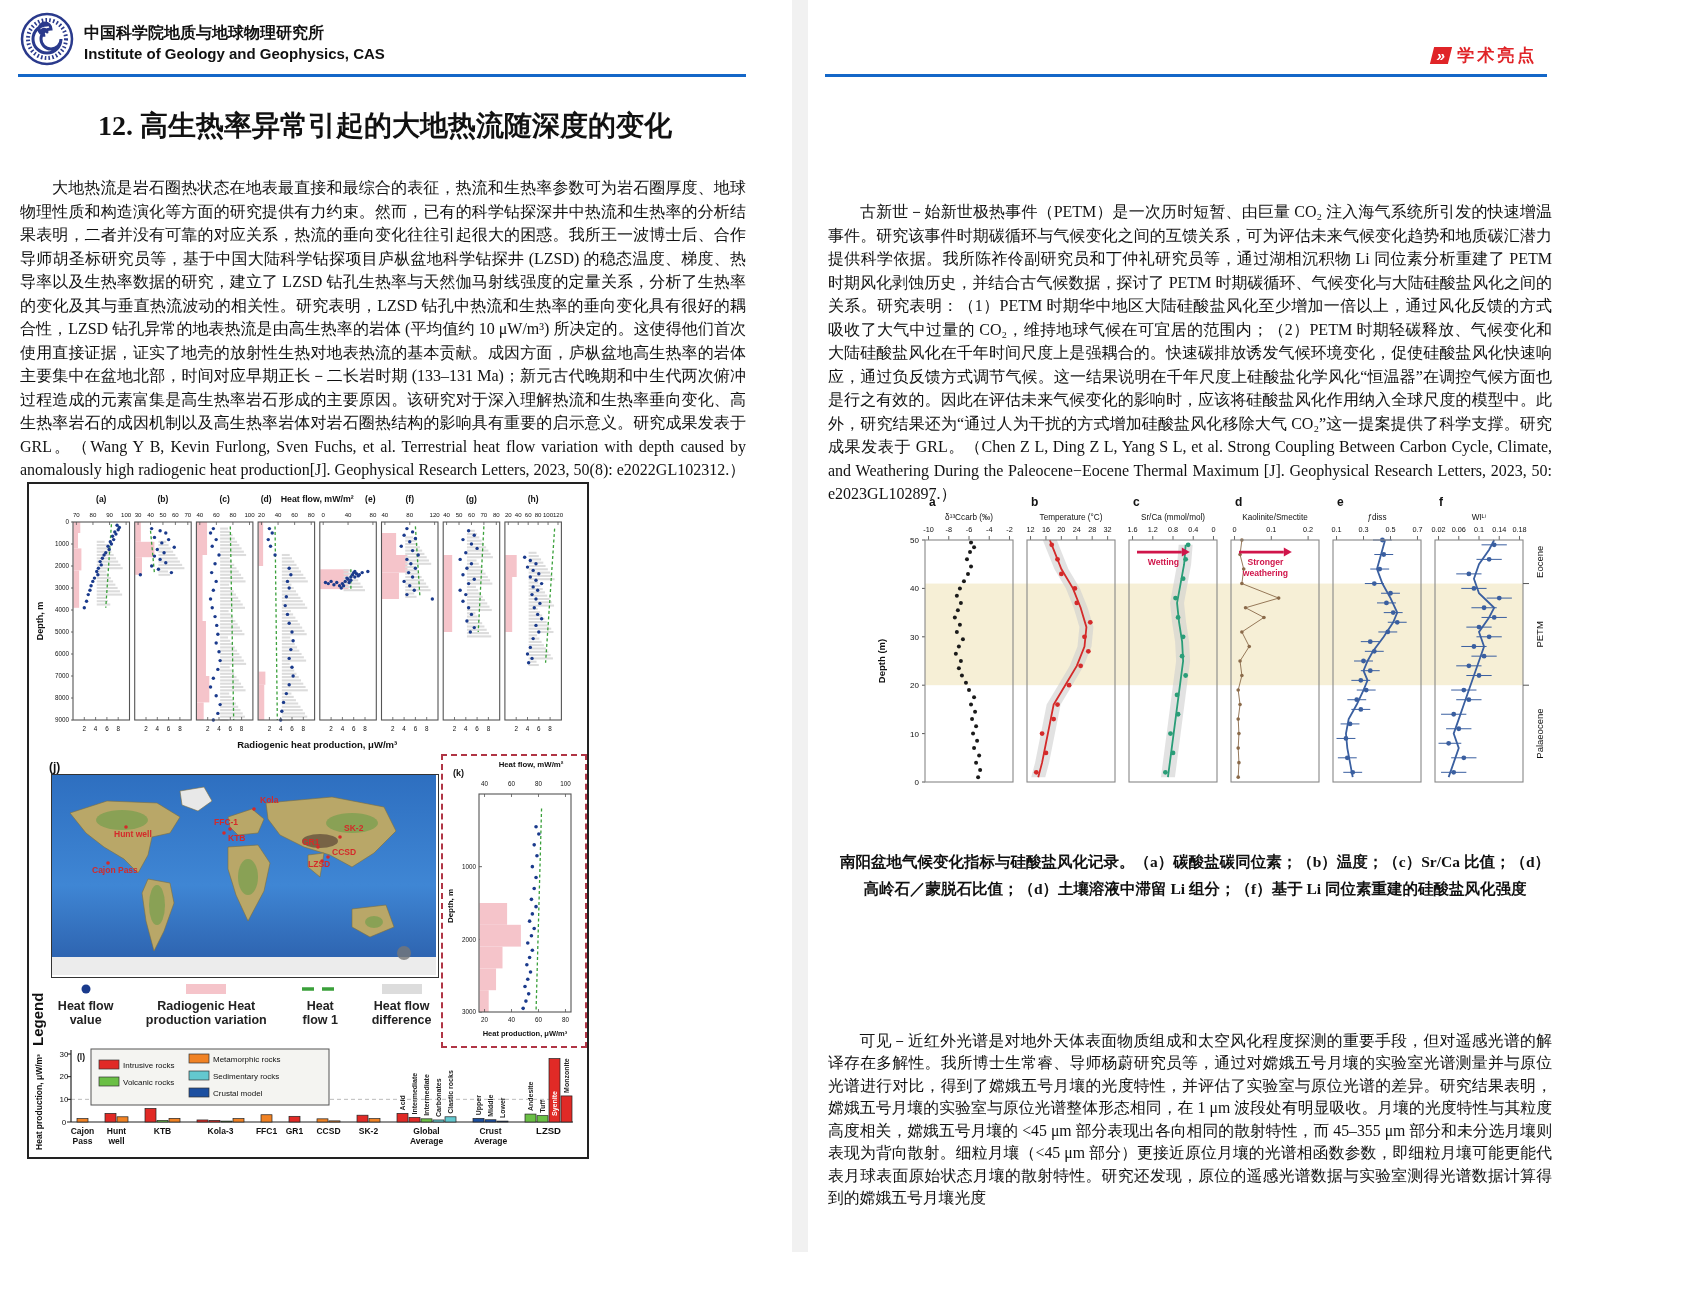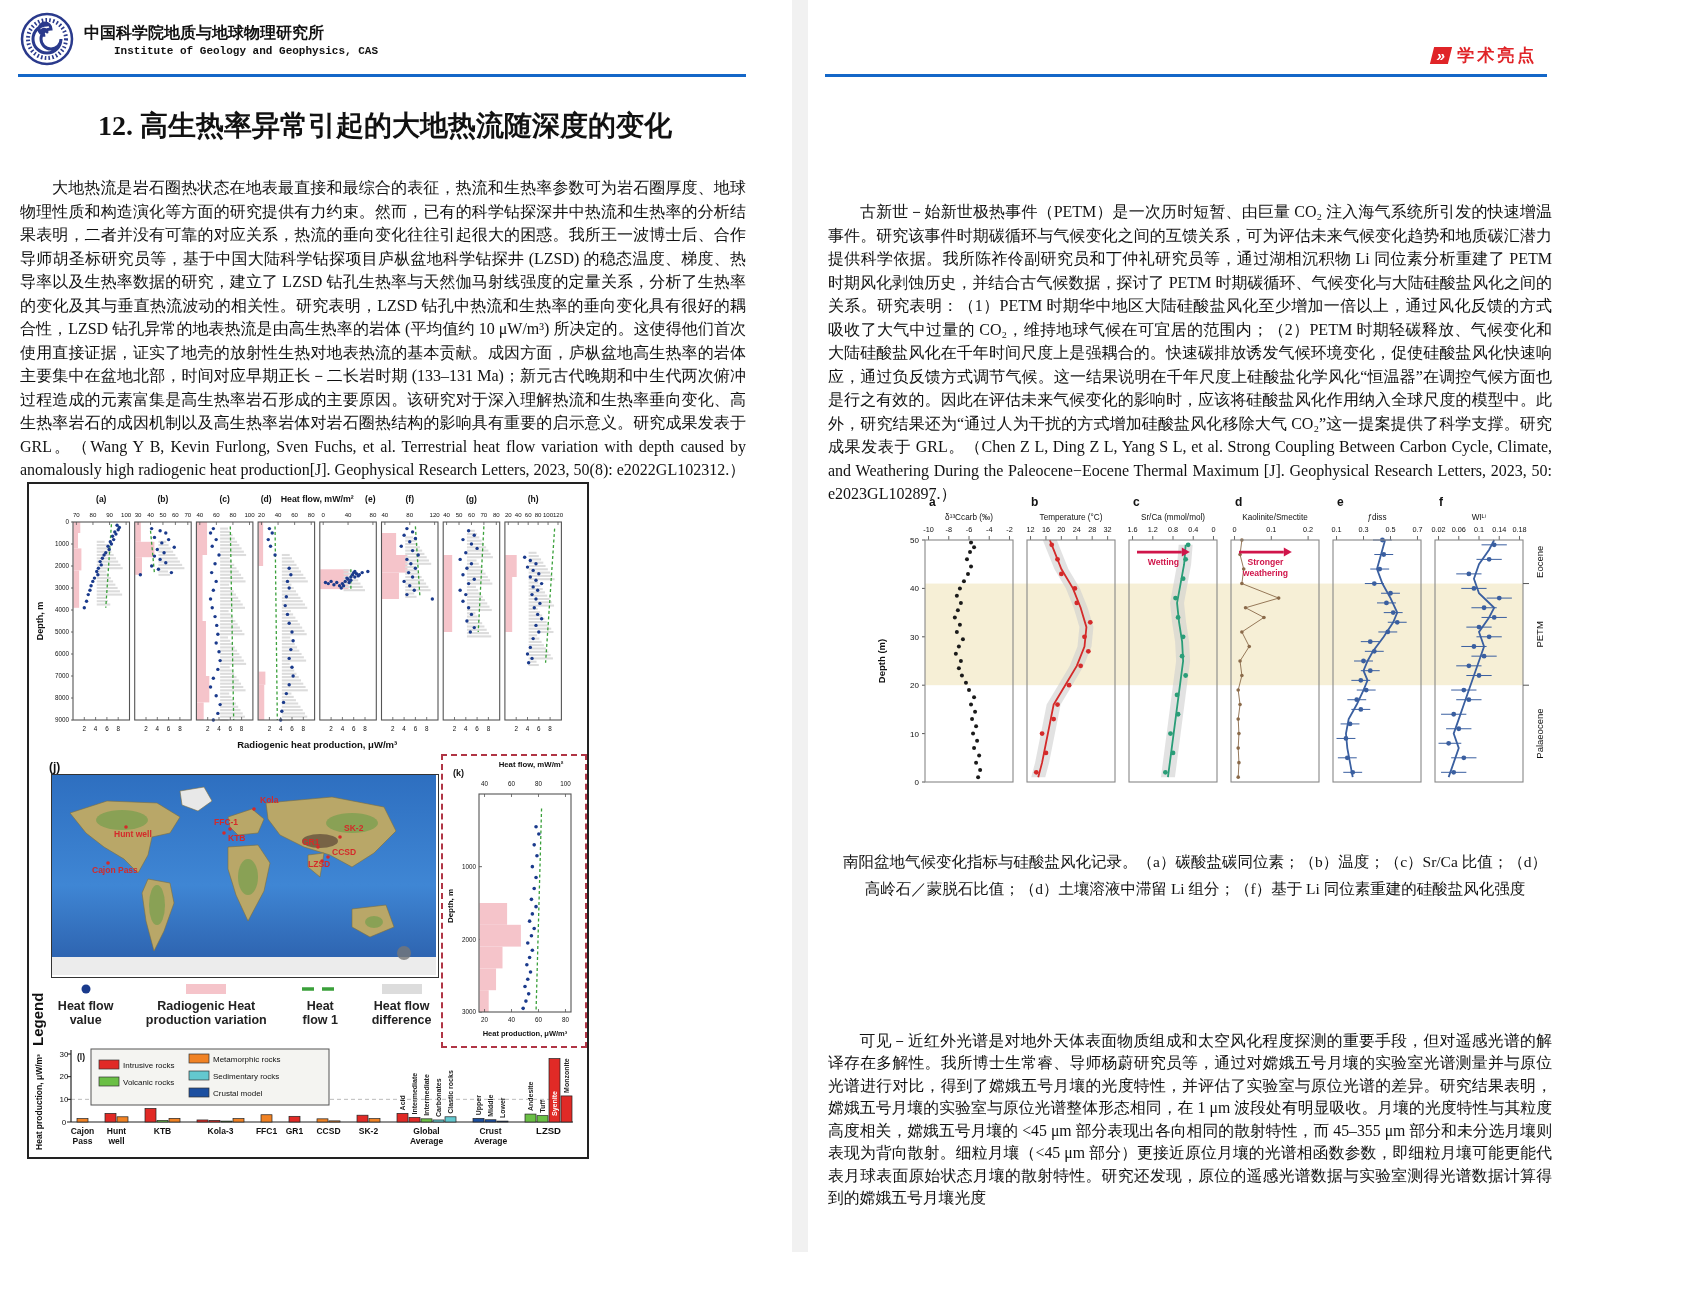--- a/index.html
+++ b/index.html
@@ -3,21 +3,21 @@
 <meta charset="utf-8">
 <style>
   html,body{margin:0;padding:0;background:#fff;}
   .canvas{position:relative;width:1700px;height:1252px;background:#ffffff;overflow:hidden;
           font-family:"Liberation Serif",serif;color:#111;}
   .seam{position:absolute;left:792px;top:0;width:16px;height:1300px;background:#f1f1f1;}
   
   .logo{position:absolute;left:20px;top:12px;width:54px;height:54px;}
   .org{position:absolute;left:84px;top:22px;line-height:1.35;}
   .org-zh{font-size:16px;font-weight:bold;font-family:"Liberation Sans",sans-serif;}
-  .org-en{font-size:11px;font-weight:bold;font-family:Liberation Mono, monospace;margin-left:30px;}
+  .org-en{font-size:15px;font-weight:bold;font-family:Liberation Sans, sans-serif;}
   .rule{position:absolute;height:3px;background:#1467c8;}
   .rule-left{left:18px;top:74px;width:728px;}
   .rule-right{left:825px;top:74px;width:722px;}
   .badge{position:absolute;left:1432px;top:44px;display:flex;align-items:center;gap:7px;}
   .badge-icon{display:inline-block;background:#e02428;color:#fff;font-weight:bold;
               font-family:"Liberation Sans",sans-serif;font-size:15px;line-height:17px;
               padding:0 5px;transform:skewX(-14deg);}
   .badge-text{color:#e02428;font-weight:bold;font-size:17px;letter-spacing:3px;
               font-family:"Liberation Sans",sans-serif;}
   
@@ -45,21 +45,21 @@
   #fig12-legend{position:absolute;left:28px;top:498px;width:382px;display:flex;gap:22px;align-items:flex-start;}
   .lgi{display:flex;flex-direction:column;align-items:center;gap:3px;}
   .lgi .lbl{font-family:"Liberation Sans",sans-serif;font-weight:bold;font-size:12.5px;
             text-align:center;line-height:1.15;color:#222;}
   #fig12-bar{position:absolute;left:2px;top:560px;}
   .cap12{position:absolute;left:594px;top:842px;width:180px;font-size:15px;line-height:1.62;
          text-align:justify;}
   
   #fig13{position:absolute;left:855px;top:494px;}
   .cap13{position:absolute;left:838px;top:848px;width:714px;text-align:center;
-         font-size:15.5px;font-weight:400;line-height:1.75;}
+         font-size:15.5px;font-weight:700;line-height:1.75;}
   
   .frule{position:absolute;top:1256px;height:2.5px;background:#1467c8;}
   .frule-l{left:18px;width:728px;}
   .frule-r{left:825px;width:722px;}
   .foot{position:absolute;top:1266px;font-family:"Liberation Sans",sans-serif;
         font-size:14.5px;font-weight:bold;}
   .fl{left:20px;}
   .faddr{left:440px;}
   .fr-url{left:828px;}
   .fr-issue{left:1360px;width:185px;text-align:right;font-family:Liberation Serif, serif;}

